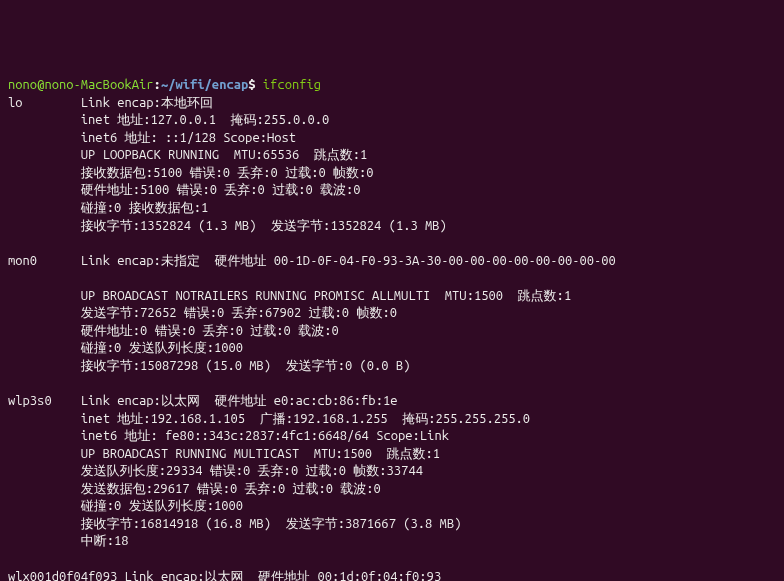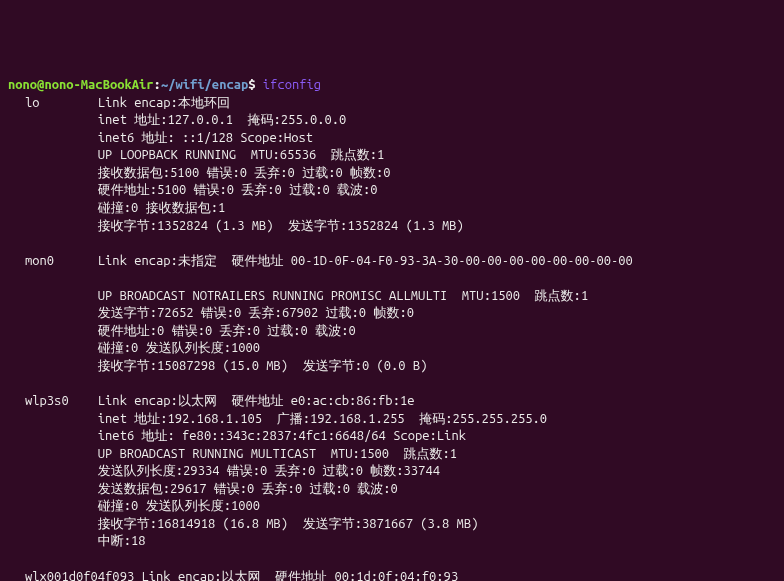--- a/index.html
+++ b/index.html
@@ -8,25 +8,25 @@
     background: #300A24;
     color: #EEEEEC;
     font-family: "Ubuntu Mono", "DejaVu Sans Mono", monospace;
     font-size: 13px;
     line-height: 1.35;
     width: 784px;
     height: 581px;
     box-sizing: border-box;
     white-space: pre;
   }
-  .g { color: #8AE234; font-weight: bold; }
+  .g { color: #8AE234; font-weight: normal; }
   .b { color: #729FCF; font-weight: bold; }
-  .w { color: #EEEEEC; margin-left: 17px; }
+  .w { color: #EEEEEC; }
   .bw { color: #EEEEEC; font-weight: bold; }
-  .cmd { color: #8b5cf6; }
+  .cmd { color: #84cc16; }
 </style>
 </head>
 <body>
 
 
 
 <span><span class="g">nono@nono-MacBookAir</span><span class="bw">:</span><span class="b">~/wifi/encap</span><span class="bw">$ </span><span class="cmd">ifconfig</span></span>
 <span class="w"><span>lo</span><span>        </span><span>Link encap:本地环回</span></span>
 <span class="w">          inet 地址:127.0.0.1  掩码:255.0.0.0</span>
 <span class="w">          inet6 地址: ::1/128 Scope:Host</span>

